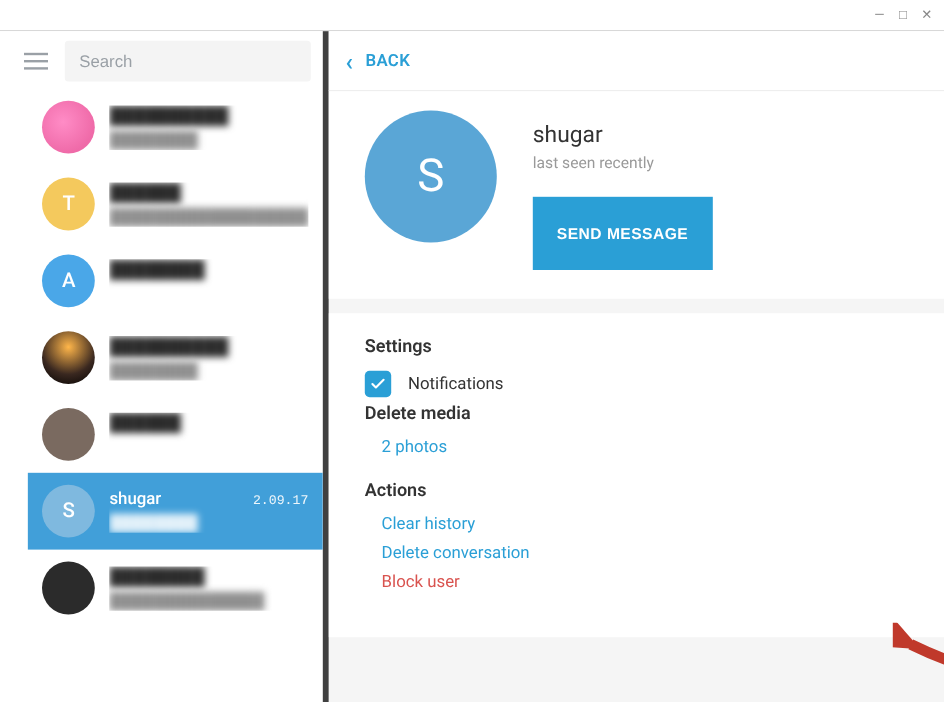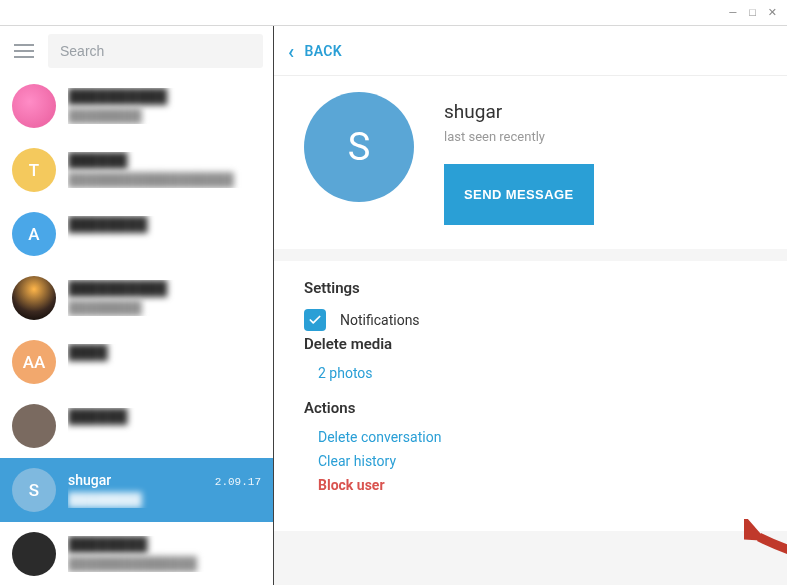--- a/index.html
+++ b/index.html
@@ -17,24 +17,25 @@
     gap: 12px; padding: 0 10px;
     color: #888;
   }
   .titlebar .wc { font-size: 11px; cursor: default; }
   .app {
     display: flex; height: calc(100% - 26px);
   }
   
   .sidebar {
     width: 274px; flex: 0 0 274px;
-    border-right: 1px solid #404040;
+    border-right: 5px solid #404040;
     background: #fff;
     display: flex; flex-direction: column;
     position: relative;
+    align-items: flex-end;
   }
   .sb-head {
     display: flex; align-items: center;
     padding: 8px 10px 6px 14px;
     gap: 10px;
   }
   .hamburger { width: 24px; height: 24px; display:flex; flex-direction:column; justify-content:center; gap:4px; cursor:pointer;}
   .hamburger span { display:block; height:2px; background:#9aa0a6; width:20px; }
   .search {
     flex:1; height: 34px;
@@ -115,21 +116,21 @@
     padding: 18px 44px 30px 30px;
   }
   .sect-h { font-size:15px; font-weight:600; color:#333; margin-bottom:12px; }
   .ck-row { display:flex; align-items:center; gap:14px; margin-bottom: 4px; font-size:14px; color:#333;}
   .ckbox {
     width:22px; height:22px; border-radius:4px;
     background:#2a9fd6; display:flex; align-items:center; justify-content:center;
   }
   .ckbox svg { width:14px; height:14px; }
   .link { color:#2a9fd6; font-size:14px; margin: 8px 14px; cursor:pointer; }
-  .link.danger { color:#d9534f;font-weight:bold; }
+  .link.danger { color:#d9534f; }
   .sect-gap { height: 10px; }
 
   
   .arrow {
     position:absolute; left: 470px; bottom: 6px;
     pointer-events:none;
   }
 </style>
 </head>
 <body>
@@ -185,30 +186,20 @@
           <div class="avatar fire"></div>
           <div class="meta">
             <div class="row1">
               <div class="name">██████████</div>
               <div class="date"></div>
             </div>
             <div class="preview">████████</div>
           </div>
         </div>
         <div class="chat">
-          <div class="avatar orange">AA</div>
-          <div class="meta">
-            <div class="row1">
-              <div class="name">████</div>
-              <div class="date"></div>
-            </div>
-            <div class="preview"></div>
-          </div>
-        </div>
-        <div class="chat">
           <div class="avatar photo"></div>
           <div class="meta">
             <div class="row1">
               <div class="name">██████</div>
               <div class="date"></div>
             </div>
             <div class="preview"></div>
           </div>
         </div>
         <div class="chat selected">
@@ -258,22 +249,22 @@
             </svg>
         </div>
         <span>Notifications</span>
       </div>
 
       <div class="sect-h">Delete media</div>
       <div class="link">2 photos</div>
       <div class="sect-gap"></div>
 
       <div class="sect-h">Actions</div>
+      <div class="link">Clear history</div>
       <div class="link">Delete conversation</div>
-      <div class="link">Clear history</div>
       <div class="link danger">Block user</div>
     </div>
 
     <svg class="arrow" width="180" height="60">
       <defs>
         <marker id="ah" markerWidth="12" markerHeight="10" refX="1" refY="5" orient="auto">
           <path d="M12 0 L0 5 L12 10 Z" fill="#c0392b"></path>
         </marker>
       </defs>
       <path d="M170 45 Q 90 55 15 18" stroke="#c0392b" stroke-width="9" fill="none" marker-end="url(#ah)"></path>

